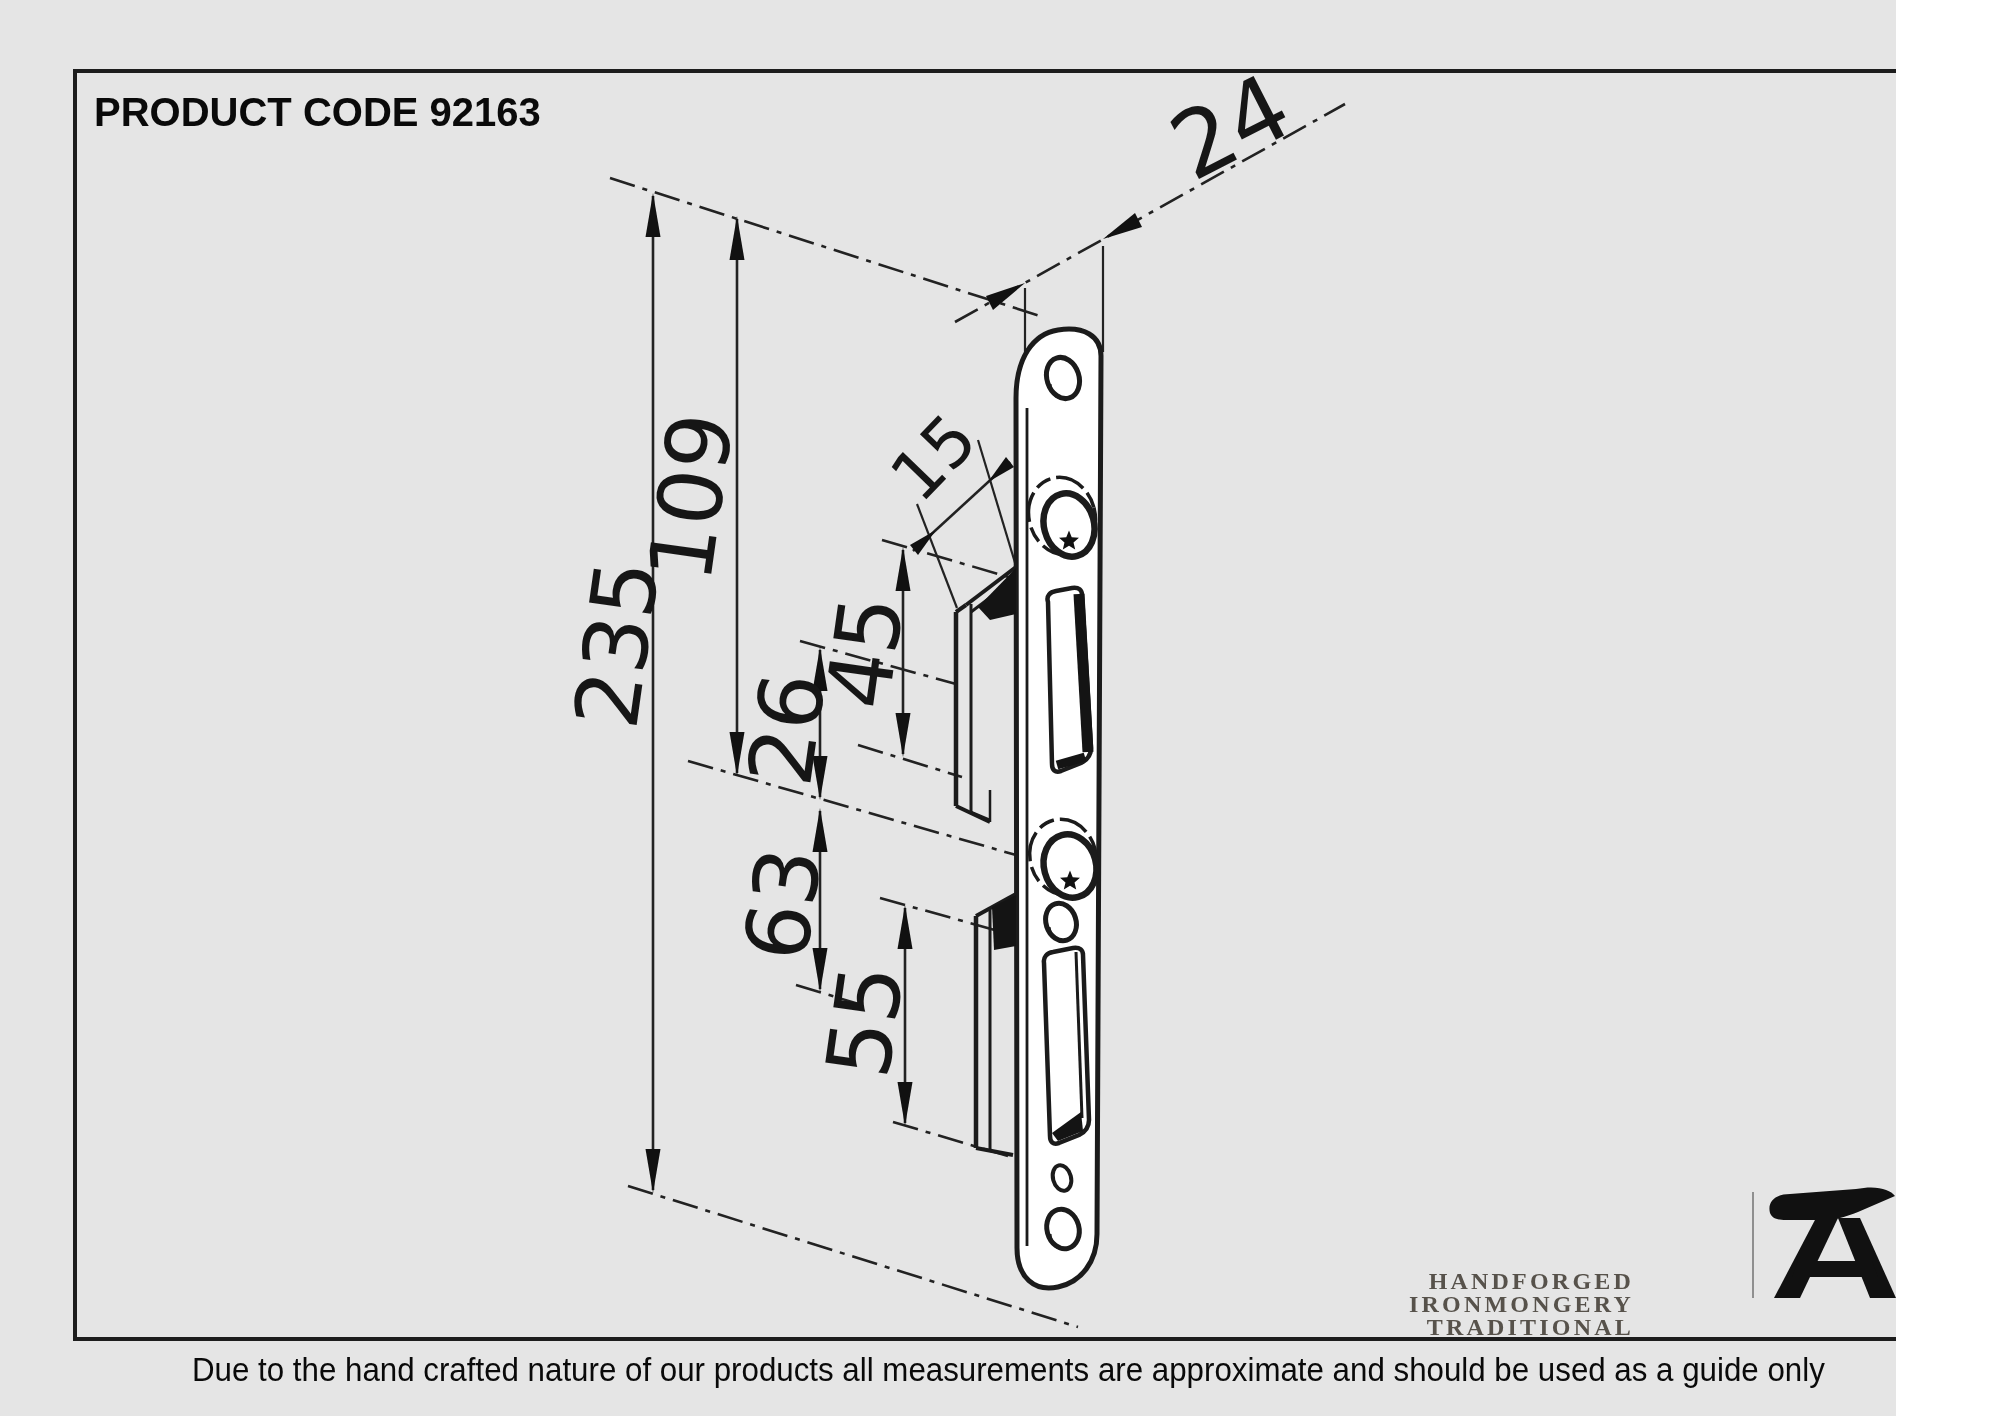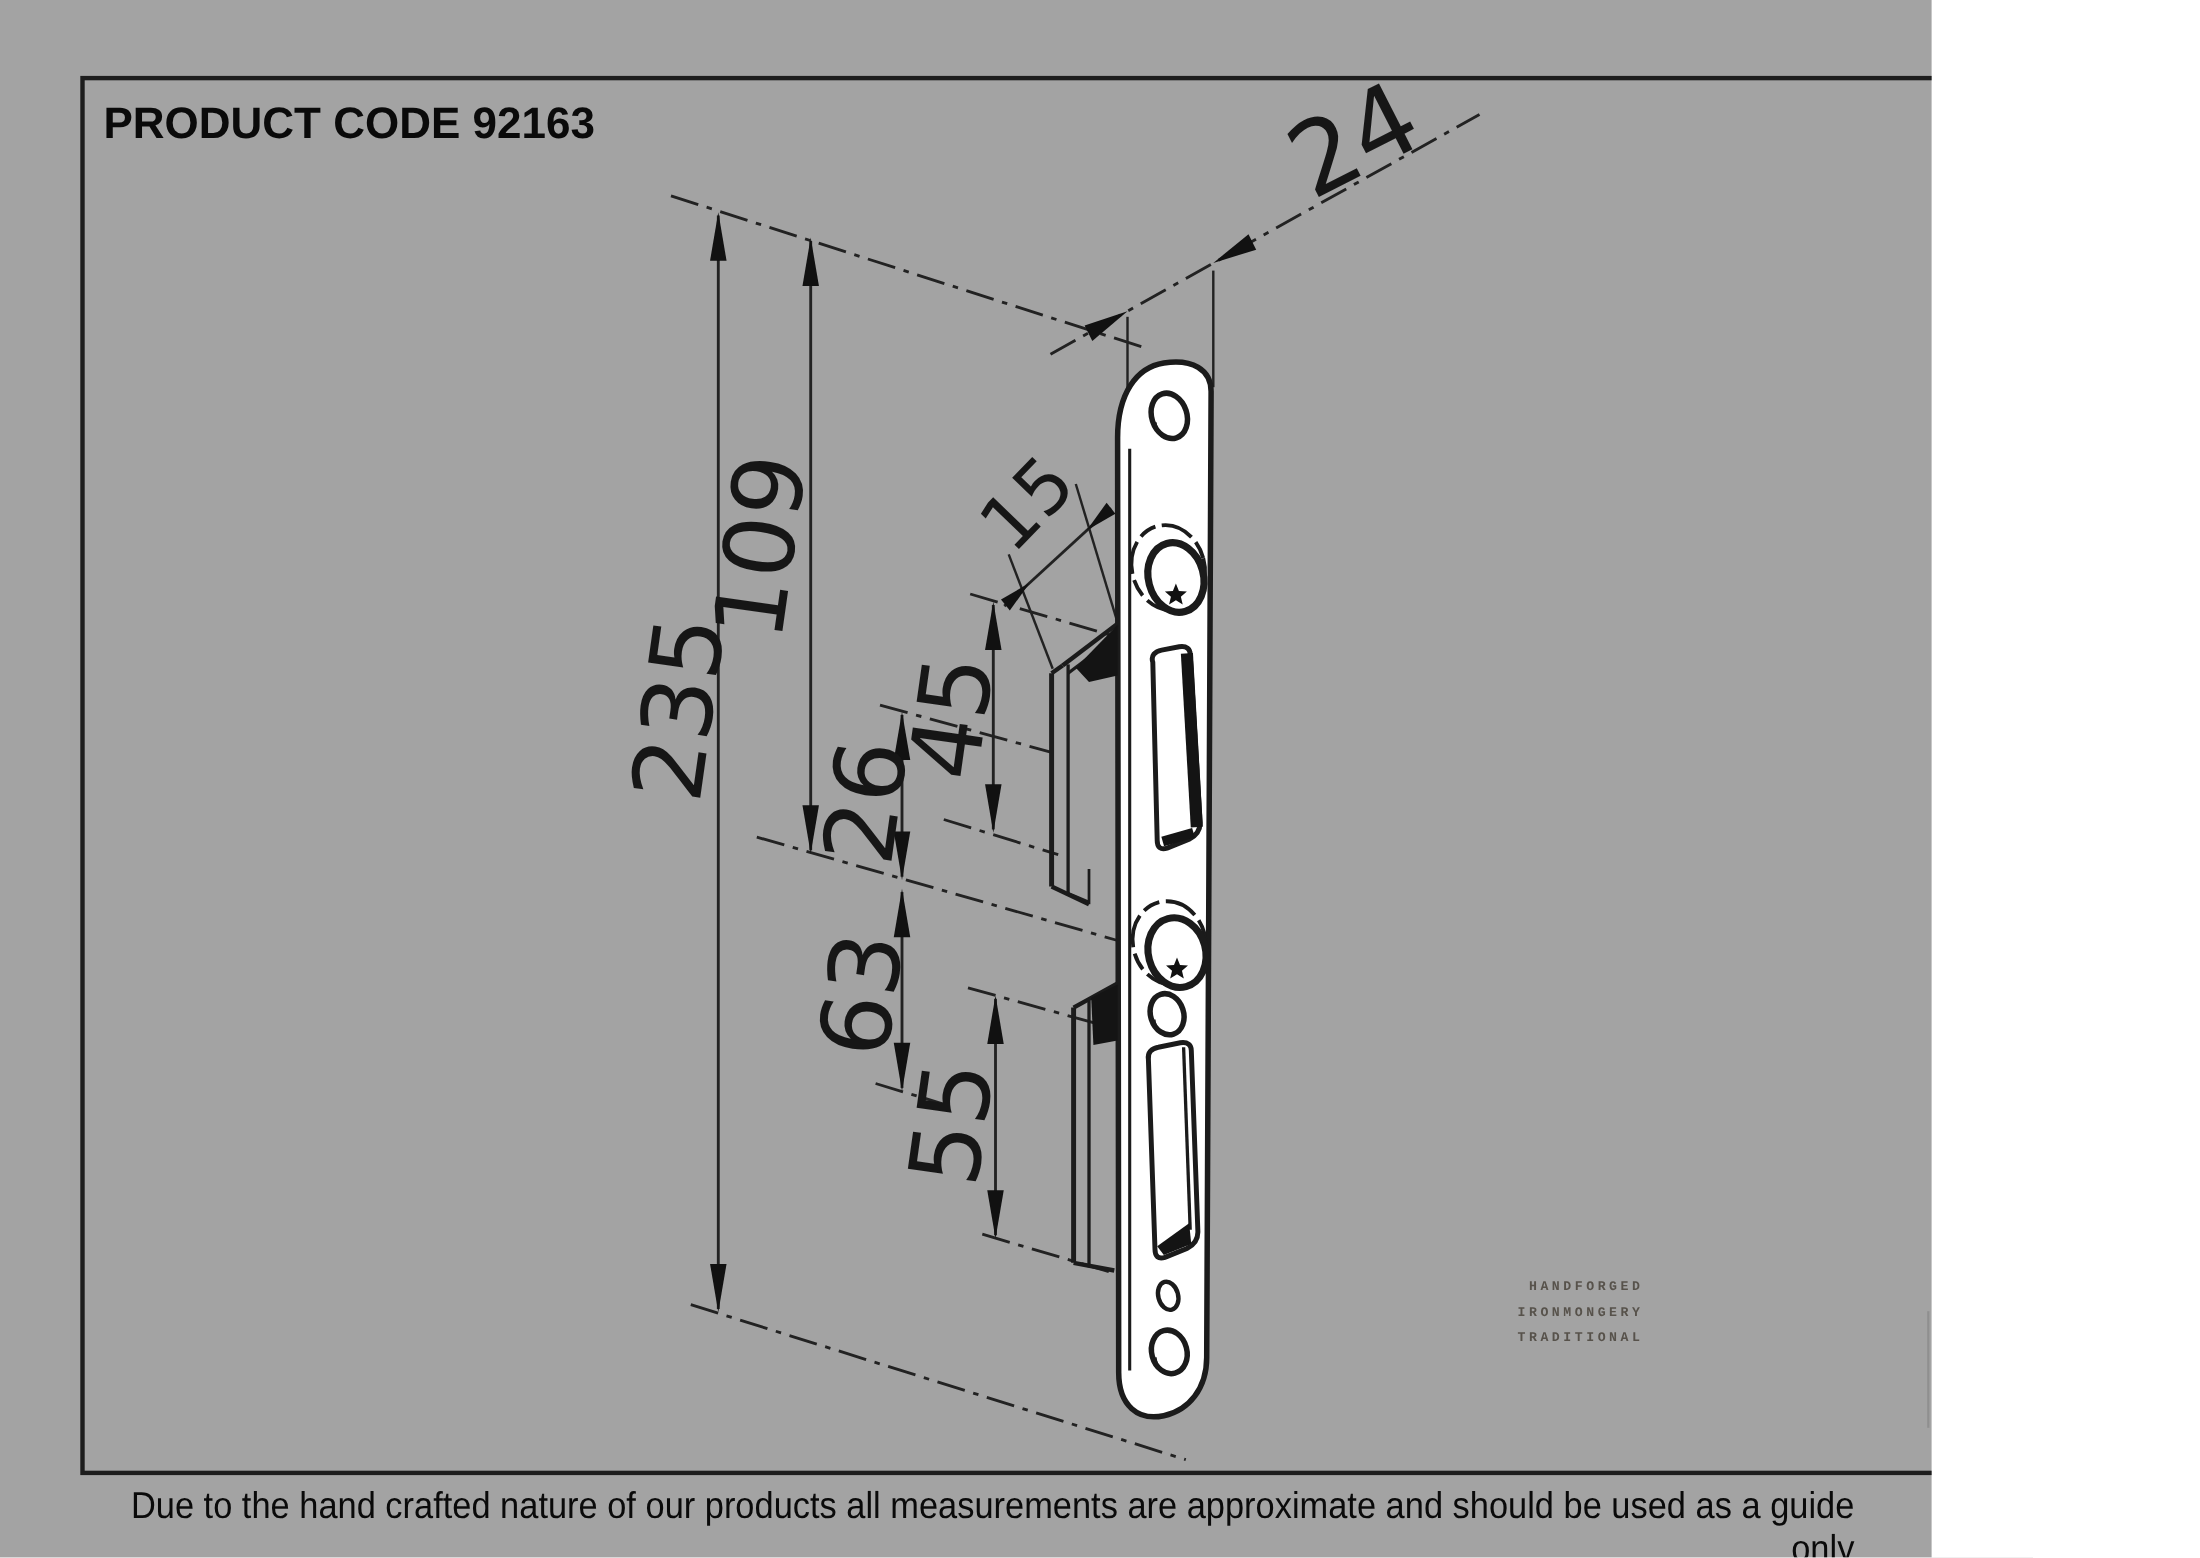--- a/index.html
+++ b/index.html
@@ -1,25 +1,25 @@
 <!DOCTYPE html>
 <html><head>
 <meta charset="utf-8">
 <style>
   html,body{margin:0;padding:0;background:#ffffff;}
-  #page{position:relative;width:1756px;height:1416px;background:#a3a3a3;overflow:hidden;
+  #page{position:relative;width:1896px;height:1416px;background:#e5e5e5;overflow:hidden;
         font-family:"Liberation Sans",sans-serif;color:#111;}
   #draw-svg{position:absolute;left:0;top:0;}
   .product-code{position:absolute;left:94px;top:90px;font-size:40px;font-weight:600;
         letter-spacing:0px;color:#0a0a0a;font-family:"Liberation Sans",sans-serif;}
   .disclaimer-wrap{position:absolute;left:0;right:0;top:1350px;text-align:right;}
   .disclaimer{display:inline-block;font-size:34px;color:#0a0a0a;transform:scaleX(0.92);
         transform-origin:center;font-family:"Liberation Sans",sans-serif;}
-  .logo-text{position:absolute;right:262px;top:1159px;text-align:right;
-        font-family:Liberation Mono, monospace;font-size:12px;line-height:23px;
+  .logo-text{position:absolute;right:262px;top:1270px;text-align:right;
+        font-family:Liberation Serif, serif;font-size:24px;line-height:23px;
         letter-spacing:3.2px;color:#57524b;font-weight:600;}
   .logo-divider{position:absolute;left:1752px;top:1192px;width:2px;height:106px;background:#8f8f8f;}
   .dim-text{font-family:"DejaVu Sans",sans-serif;fill:#161616;}
 </style>
 </head>
 <body>
 
 <div id="page">
 
   <div class="product-code">PRODUCT CODE 92163</div>

